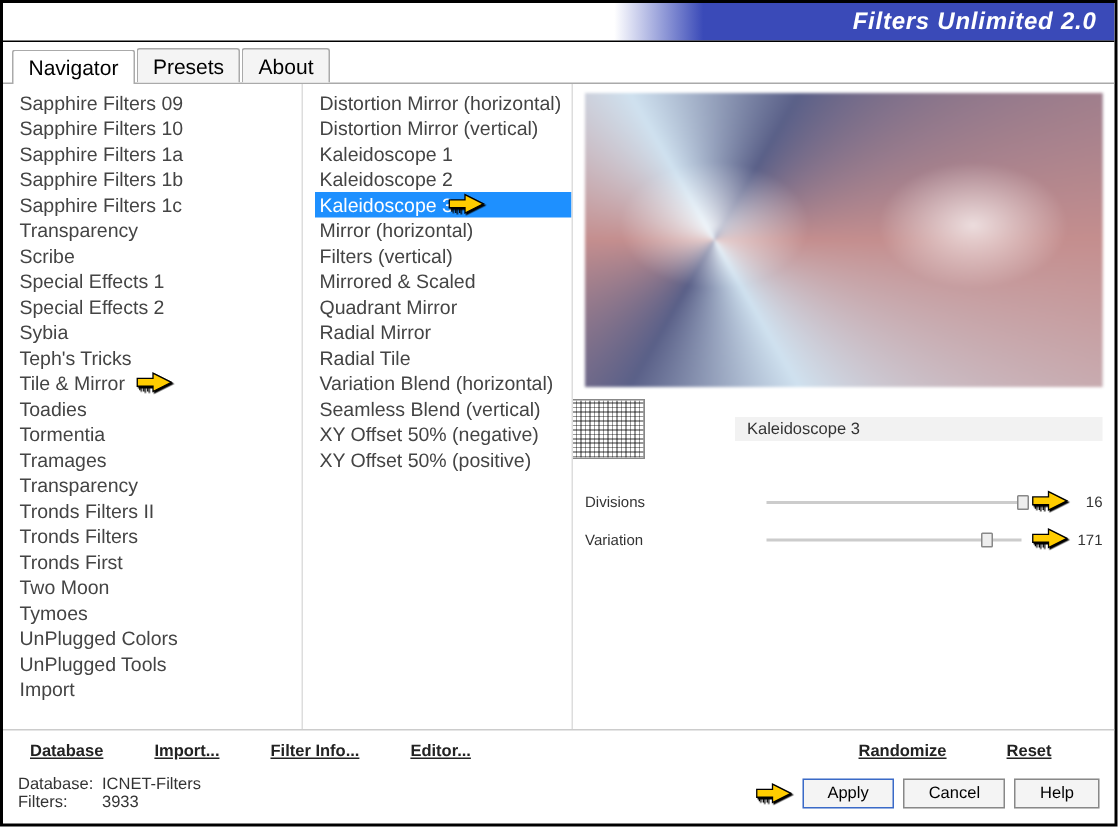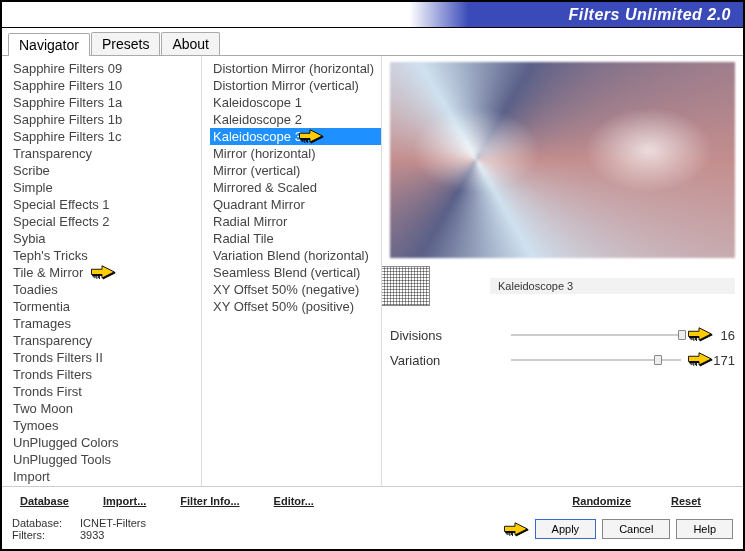--- a/index.html
+++ b/index.html
@@ -24,32 +24,32 @@
     radial-gradient(ellipse 90px 60px at 75% 45%, rgba(255,255,255,.7), transparent 70%),
     conic-gradient(from 30deg at 25% 50%, #5a6088, #c48e8e, #cfe1ef, #5a6088, #c48e8e, #cfe1ef, #5a6088),
     conic-gradient(from 210deg at 75% 50%, #5a6088, #c48e8e, #cfe1ef, #5a6088, #c48e8e, #cfe1ef, #5a6088);
     background-blend-mode: screen, screen, normal, normal;
     filter: blur(1px);
   }
   .filter-name-row { margin-top: 8px; display: flex; align-items: center; }
   .watermark { width: 140px; height: 40px; margin-left: -100px; background: repeating-linear-gradient(0deg, #999 0 1px, #fff 1px 3px), repeating-linear-gradient(90deg, #999 0 1px, #fff 1px 3px); background-blend-mode: multiply; border: 1px solid #888; display: flex; align-items: center; justify-content: center; font-family: cursive; font-size: 12px; color: #333; position: relative; z-index: 5; }
   .filter-name { margin-left: 60px; font-size: 11px; color: #333; background: #f2f2f2; padding: 2px 8px; flex: 1; }
   .params { margin-top: 18px; }
-  .param-row { display: flex; align-items: center; margin-bottom: 3px; font-size: 13px; color: #333; position: relative; }
+  .param-row { display: flex; align-items: center; margin-bottom: 3px; font-size: 10px; color: #333; position: relative; }
   .param-label { flex: 1; }
   .slider-track { width: 170px; height: 2px; background: #ccc; position: relative; margin-right: 8px; }
   .slider-thumb { position: absolute; top: -4px; width: 8px; height: 10px; background: #eee; border: 1px solid #888; border-radius: 1px; cursor: pointer; }
   .param-val { width: 24px; text-align: right; }
   .btn-row { display: flex; padding: 6px 10px; border-top: 1px solid #ccc; align-items: center; gap: 4px; }
   .btn-row.top { justify-content: flex-start; }
   .link-btn { font-weight: bold; font-size: 11px; color: #222; background: none; border: none; padding: 2px 8px; cursor: pointer; text-decoration: underline; }
   .spacer { flex: 1; }
   .status { display: flex; padding: 2px 10px 4px 10px; font-size: 11px; color: #333; align-items: center; }
   .status-block { margin-right: 20px; }
-  .status-label { display: inline-block; width: 68px; }
+  .status-label { display: inline-block; width: 56px; }
   .btn { padding: 3px 16px; border: 1px solid #888; background: #f4f4f4; font-size: 11px; cursor: pointer; margin-left: 6px; }
   .btn.primary { border: 1px solid #3a6ac8; }
   .hand { position: absolute; width: 28px; height: 22px; pointer-events: none; z-index: 10; }
   .hand svg { width: 28px; height: 22px; filter: drop-shadow(1px 1px 0 #000); }
   .btn-group { display: flex; align-items: center; }
 </style>
 </head>
 <body>
 
 <div class="title-bar">
@@ -64,21 +64,20 @@
 
 <div class="main">
   <div class="col col-left" id="col-left">
       <div class="list-item" style="position: relative;">Sapphire Filters 09</div>
       <div class="list-item" style="position: relative;">Sapphire Filters 10</div>
       <div class="list-item" style="position: relative;">Sapphire Filters 1a</div>
       <div class="list-item" style="position: relative;">Sapphire Filters 1b</div>
       <div class="list-item" style="position: relative;">Sapphire Filters 1c</div>
       <div class="list-item" style="position: relative;">Transparency</div>
       <div class="list-item" style="position: relative;">Scribe</div>
-      <div class="list-item" style="position: relative;">Simple</div>
       <div class="list-item" style="position: relative;">Special Effects 1</div>
       <div class="list-item" style="position: relative;">Special Effects 2</div>
       <div class="list-item" style="position: relative;">Sybia</div>
       <div class="list-item" style="position: relative;">Teph's Tricks</div>
       <div class="list-item" style="position: relative;">Tile &amp; Mirror<span class="hand" style="left: 78px; top: -4px;"><svg viewBox="0 0 32 24">
             <path d="M4 10 L16 10 L16 6 L30 13 L16 20 L16 16 L4 16 Z" fill="#ffcc00" stroke="#000" stroke-width="1"></path>
             <path d="M6 16 L6 19 M9 16 L9 20 M12 16 L12 20" stroke="#000" stroke-width="1" fill="none"></path>
           </svg></span></div>
       <div class="list-item" style="position: relative;">Toadies</div>
       <div class="list-item" style="position: relative;">Tormentia</div>
@@ -96,21 +95,21 @@
   <div class="col col-mid" id="col-mid">
       <div class="list-item" style="position: relative;">Distortion Mirror (horizontal)</div>
       <div class="list-item" style="position: relative;">Distortion Mirror (vertical)</div>
       <div class="list-item" style="position: relative;">Kaleidoscope 1</div>
       <div class="list-item" style="position: relative;">Kaleidoscope 2</div>
       <div class="list-item selected" style="position: relative;">Kaleidoscope 3<span class="hand" style="left: 86px; top: -4px;"><svg viewBox="0 0 32 24">
             <path d="M4 10 L16 10 L16 6 L30 13 L16 20 L16 16 L4 16 Z" fill="#ffcc00" stroke="#000" stroke-width="1"></path>
             <path d="M6 16 L6 19 M9 16 L9 20 M12 16 L12 20" stroke="#000" stroke-width="1" fill="none"></path>
           </svg></span></div>
       <div class="list-item" style="position: relative;">Mirror (horizontal)</div>
-      <div class="list-item" style="position: relative;">Mirror (vertical)</div>
+      <div class="list-item" style="position: relative;">Filters (vertical)</div>
       <div class="list-item" style="position: relative;">Mirrored &amp; Scaled</div>
       <div class="list-item" style="position: relative;">Quadrant Mirror</div>
       <div class="list-item" style="position: relative;">Radial Mirror</div>
       <div class="list-item" style="position: relative;">Radial Tile</div>
       <div class="list-item" style="position: relative;">Variation Blend (horizontal)</div>
       <div class="list-item" style="position: relative;">Seamless Blend (vertical)</div>
       <div class="list-item" style="position: relative;">XY Offset 50% (negative)</div>
       <div class="list-item" style="position: relative;">XY Offset 50% (positive)</div>
     </div>
   <div class="col col-right">

